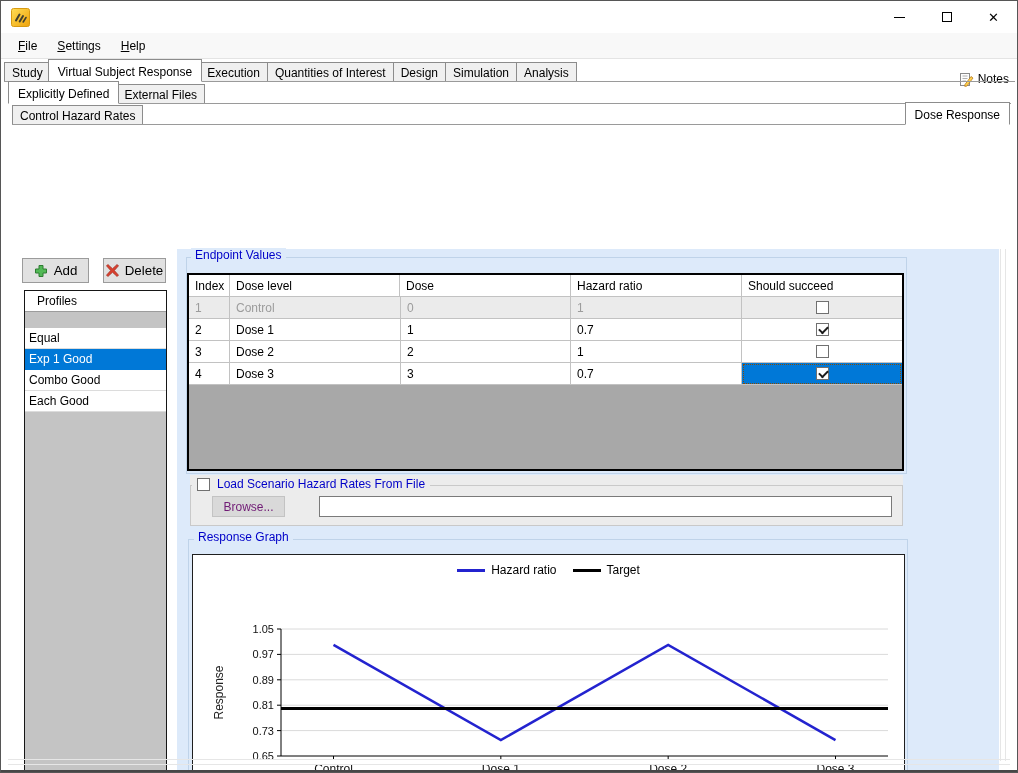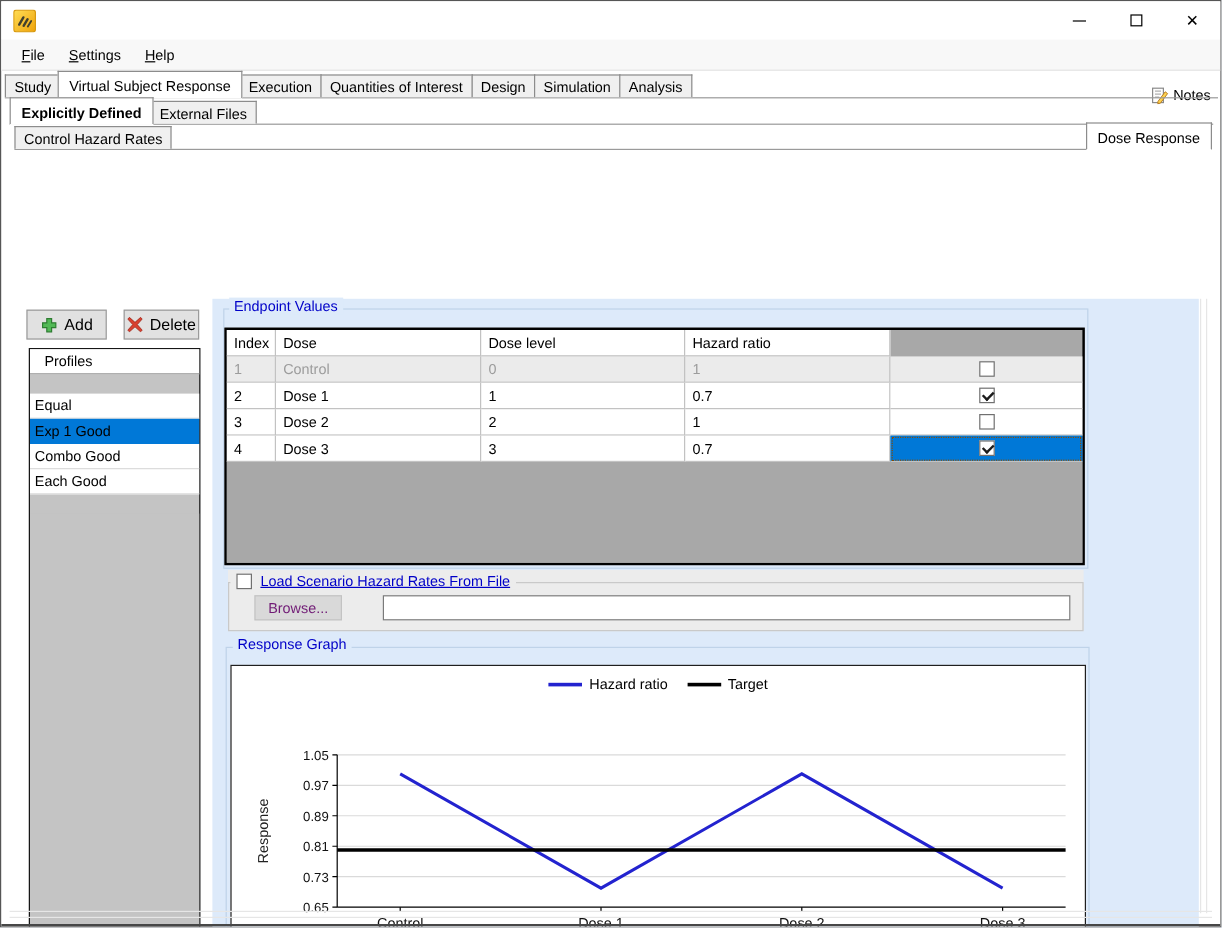--- a/index.html
+++ b/index.html
@@ -28,40 +28,40 @@
 
   
   .tabstrip { position:absolute; display:flex; align-items:flex-end; border-bottom:1px solid #9a9a9a; }
   .ts1 { top:58px; left:3px;  right:2px;  height:23px; }
   .ts2 { top:81px; left:7px;  right:6px;  height:22px; }
   .ts3 { top:103px; left:11px; right:10px; height:21px;justify-content:space-between; }
   .tab { background:#f0f0f0; border:1px solid #8c8c8c; border-bottom:none; height:19px;
          padding:3px 7px 0 7px; margin-right:-1px; white-space:nowrap; position:relative; }
   .tab.selected { background:#fff; z-index:2; height:23px; padding:5px 9px 0 9px; margin-left:-2px;
                   margin-right:-3px; margin-bottom:-1px; border-bottom:1px solid #fff; }
-  .tab.selected:first-child { margin-left:0;font-weight:bold; }
+  .tab.selected:first-child { margin-left:0; }
 
   
   .main { position:absolute; top:124px; left:1px; right:1px; bottom:3px; background:#fff; }
   .hair-v { position:absolute; top:124px; bottom:8px; width:1px; background:#e6e6e6; }
   .hair-h { position:absolute; left:6px; right:6px; height:1px; background:#e6e6e6; }
 
   
   .button { position:absolute; display:flex; align-items:center; justify-content:center; gap:6px;
             background:#e1e1e1; border:1px solid #9b9b9b; }
   .btn-add { left:20px; top:133px; width:67px; height:25px; }
   .btn-del { left:101px; top:133px; width:63px; height:25px; }
 
   .profiles { position:absolute; left:22px; top:165px; width:143px; height:483px;
               border:1px solid #161616; background:#c4c4c4; display:flex; flex-direction:column;gap:16px; }
   .profiles-header { height:21px; background:#fff; border-bottom:1px solid #9c9c9c;
                      line-height:20px; padding-left:12px; }
   .profile-item { height:21px; background:#fff; border-bottom:1px solid #dcdcdc;
                   line-height:20px; padding-left:4px; }
-  .profile-item.selected { background:#0078d7; color:#000000; border-bottom-color:#0078d7; }
+  .profile-item.selected { background:#0078d7; color:#ffffff; border-bottom-color:#0078d7; }
   .profiles-filler { flex:1; background:#c4c4c4; }
 
   
   .blue-panel { position:absolute; left:175px; top:124px; width:822px; height:629px; background:#ddeafa; }
   .gb-label { position:absolute; color:#0000c8; background:#ddeafa; padding:0 4px; z-index:3; white-space:nowrap; }
   .gb-frame { position:absolute; border:1px solid #bfd3e9; }
 
   
   .tbl { position:absolute; left:10px; top:24px; width:717px; height:198px;
          border:2px solid #000; background:#a8a8a8; display:flex; flex-direction:column; }
@@ -76,21 +76,21 @@
   .checkbox { width:13px; height:13px; border:1px solid #707070; background:#fff; position:relative; }
   .checkbox.checked::after { content:""; position:absolute; left:2px; top:2px; width:7px; height:4px;
           border-left:2px solid #1c1c1c; border-bottom:2px solid #1c1c1c; transform:rotate(-45deg); }
   .tbl-filler { flex:1; background:#a8a8a8; }
 
   
   .load-box { position:absolute; left:13px; top:226px; width:713px; height:51px; background:#ececec; }
   .load-frame { position:absolute; left:0; right:0; top:10px; bottom:0; border:1px solid #c9c9c9; }
   .load-legend { position:absolute; left:2px; top:2px; display:flex; align-items:center; gap:7px;
                  background:#ececec; padding:0 5px; z-index:2; }
-  .load-legend .lbl { color:#0000c8;text-decoration:underline; }
+  .load-legend .lbl { color:#0000c8; }
   .btn-browse { position:absolute; left:22px; top:21px; width:73px; height:21px; background:#d9d9d9;
                 border:1px solid #c3c3c3; color:#701a75; display:flex; align-items:center; justify-content:center; }
   .file-input { position:absolute; left:129px; top:21px; width:573px; height:21px;
                 border:1px solid #7a7a7a; background:#fff; font:12px "Liberation Sans",sans-serif; padding:0 4px; }
 
   
   .chart-panel { position:absolute; left:15px; top:305px; width:713px; height:248px;
                  background:#fff; border:1px solid #1f1f1f; }
   .chart-title { margin-top:9px; text-align:center; font-weight:bold; font-size:13px; }
   .chart-legend { margin-top:8px; display:flex; justify-content:center; align-items:center; gap:16px; }
@@ -193,23 +193,24 @@
     </div>
 
     <div class="blue-panel">
 
       <span class="gb-label" style="left:14px; top:-1px;">Endpoint Values</span>
       <div class="gb-frame" style="left:9px; top:8px; width:721px; height:217px;"></div>
 
       <div class="tbl">
         <div class="tbl-row">
             <div class="cell c0">Index</div>
+            <div class="cell c2">Dose level</div>
             <div class="cell c1">Dose</div>
-            <div class="cell c2">Dose level</div>
             <div class="cell c3">Hazard ratio</div>
+            <div class="cell c4">Should succeed</div>
           </div>
         <div>
             <div class="tbl-row ro">
               <div class="cell c0">1</div>
               <div class="cell c1">Control</div>
               <div class="cell c2">0</div>
               <div class="cell c3">1</div>
               <div class="cell chk c4">
                 <span class="checkbox"></span>
               </div>

